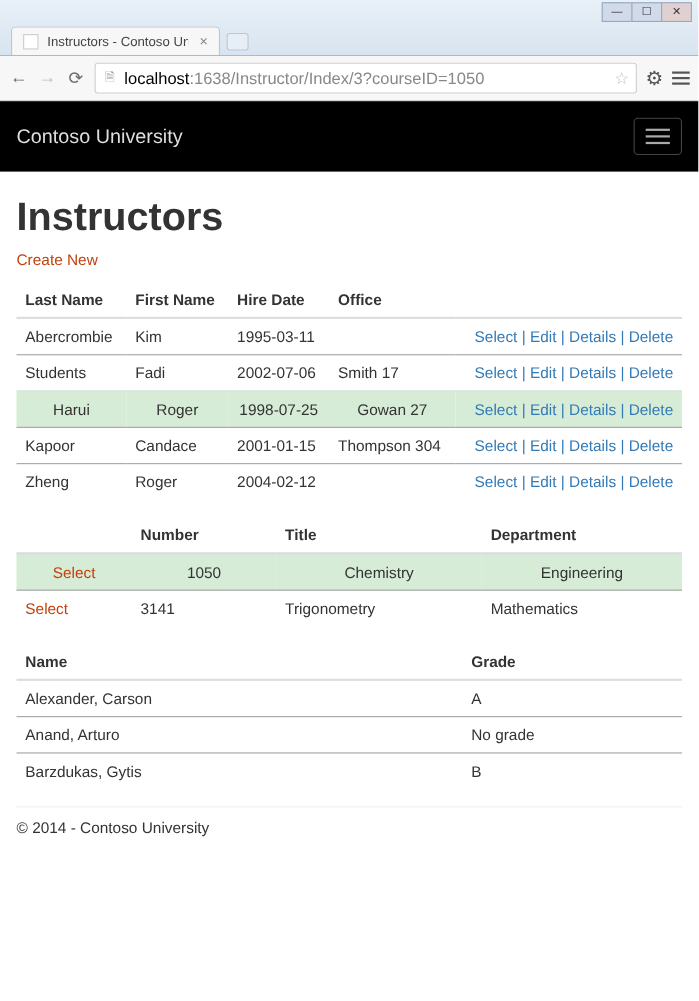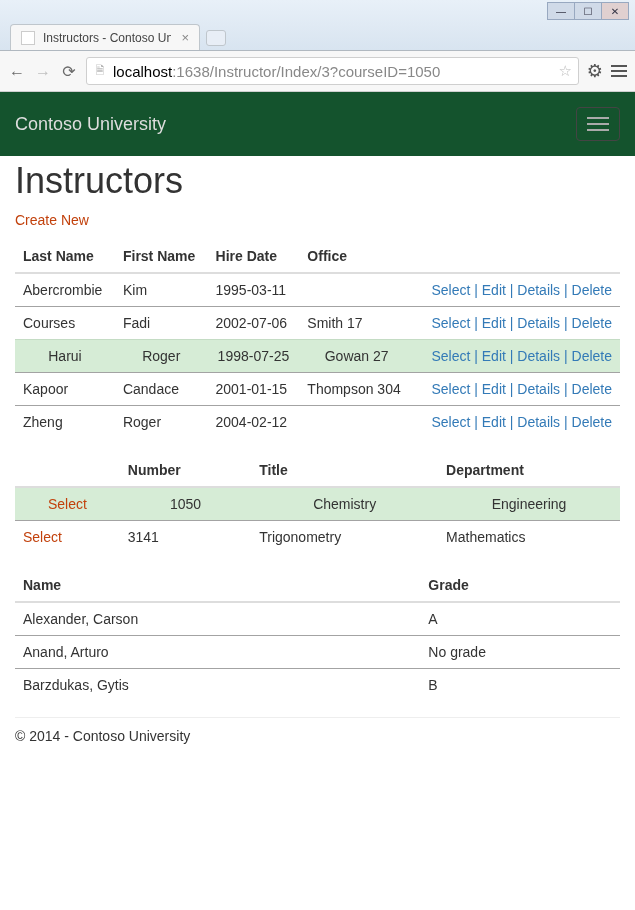--- a/index.html
+++ b/index.html
@@ -90,37 +90,37 @@
   }
   .addr .host { color: #000; }
   .addr .rest { color: #888; }
   .star { color: #bbb; font-size: 15px; margin-left: 4px; }
   .gear { font-size: 18px; color: #555; }
   .menu3 { display: flex; flex-direction: column; gap: 3px; width: 16px; }
   .menu3 span { height: 2px; background: #555; }
 
   
   .navbar {
-    background: #14532d; color: #9d9d9d;
+    background: #000000; color: #9d9d9d;
     padding: 15px 15px;
     display: flex;
     justify-content: space-between;
     align-items: center;
   }
   .brand { color: #ddd; font-size: 18px; }
   .nav-toggle {
     border: 1px solid #444; border-radius: 4px;
     width: 44px; height: 34px;
     display: flex; flex-direction: column;
     justify-content: center; align-items: center; gap: 4px;
   }
   .nav-toggle span { display: block; width: 22px; height: 2px; background: #aaa; }
 
   .container { padding: 0 15px 15px 15px; }
-  h1 { font-size: 36px; font-weight: 400; margin: 4px 0 10px; }
+  h1 { font-size: 36px; font-weight: 700; margin: 20px 0 10px; }
   h3 { font-size: 24px; font-weight: 500; margin: 20px 0 10px; }
   a { color: #c2410c; text-decoration: none; }
   table { width: 100%; border-collapse: collapse; margin-bottom: 16px; }
   th, td { padding: 8px; text-align: left; border-top: 1px solid #a3a3a3; font-size: 14px; }
   th { border-top: none; font-weight: 700; }
   thead tr { border-bottom: 2px solid #ddd; }
   tr.selected { background: #d6ecd6; }
   tr.selected td { border-top: 1px solid #c4dcc4; text-align: center; }
   .actions { text-align: left; white-space: nowrap; }
   .actions a { color: #337ab7; }
@@ -191,21 +191,21 @@
     </thead>
     <tbody id="instr-body">
         <tr>
           <td>Abercrombie</td>
           <td>Kim</td>
           <td>1995-03-11</td>
           <td></td>
           <td class="actions" style="text-align:right;"><a href="#">Select</a> <span class="sep">|</span> <a href="#">Edit</a> <span class="sep">|</span> <a href="#">Details</a> <span class="sep">|</span> <a href="#">Delete</a></td>
         </tr>
         <tr>
-          <td>Courses</td>
+          <td>Students</td>
           <td>Fadi</td>
           <td>2002-07-06</td>
           <td>Smith 17</td>
           <td class="actions" style="text-align:right;"><a href="#">Select</a> <span class="sep">|</span> <a href="#">Edit</a> <span class="sep">|</span> <a href="#">Details</a> <span class="sep">|</span> <a href="#">Delete</a></td>
         </tr>
         <tr class="selected">
           <td>Harui</td>
           <td>Roger</td>
           <td>1998-07-25</td>
           <td>Gowan 27</td>

